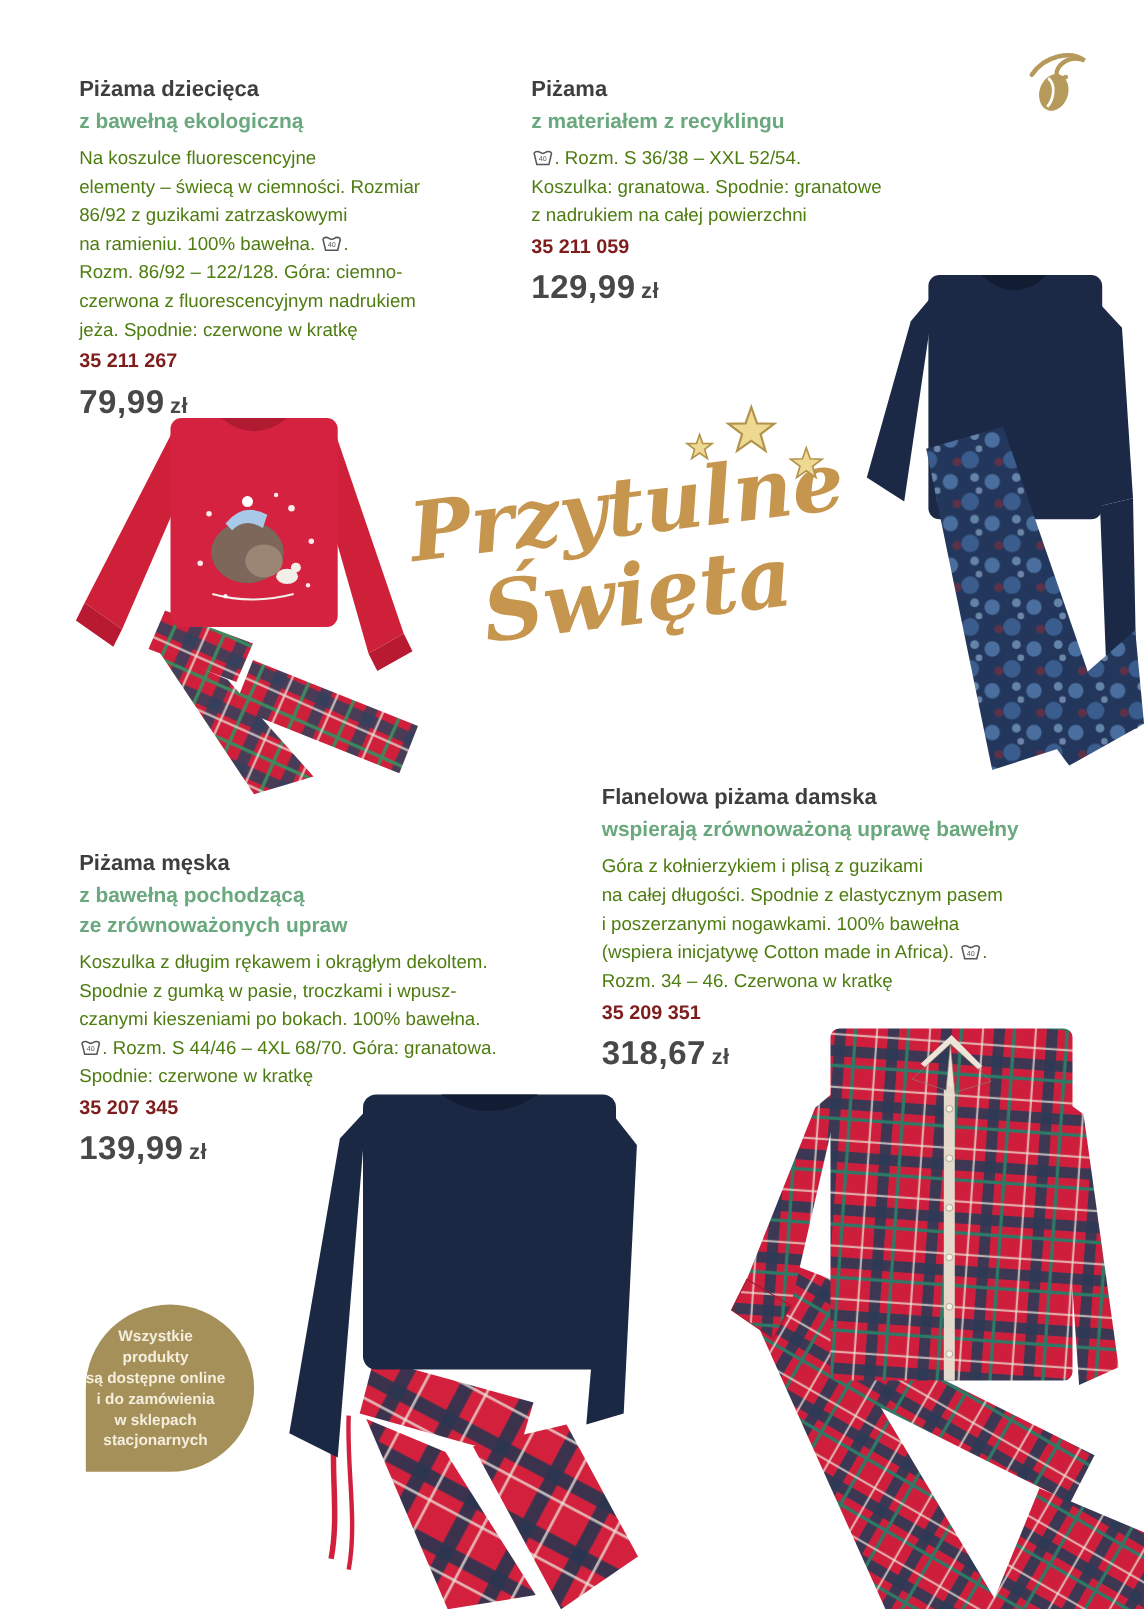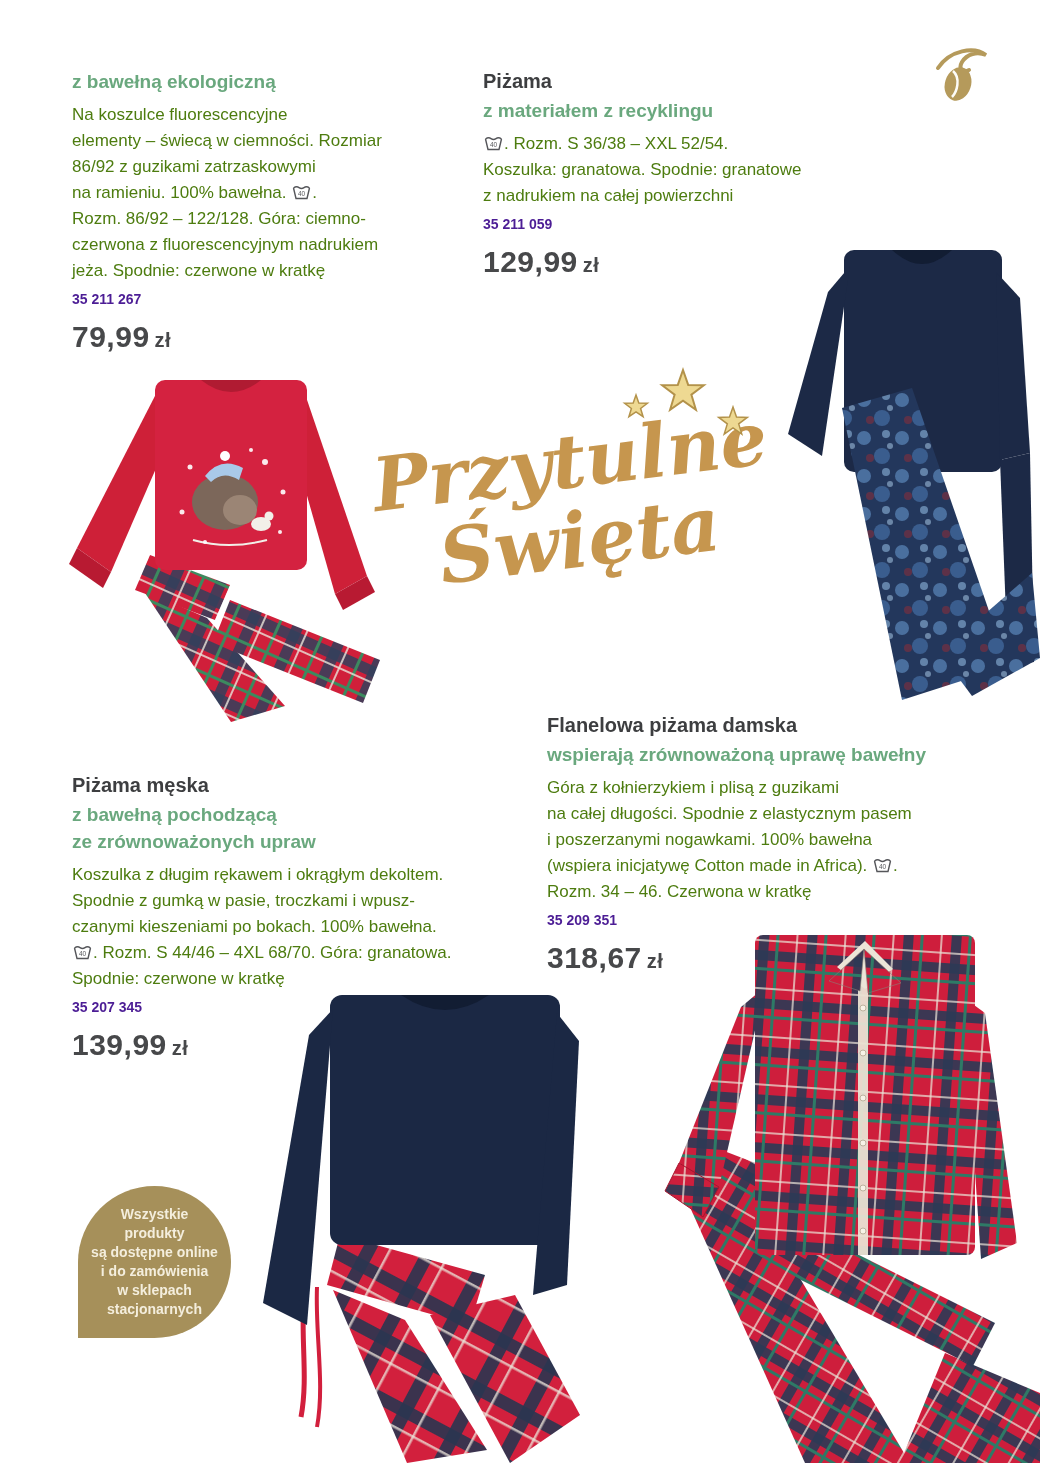--- a/index.html
+++ b/index.html
@@ -2,37 +2,37 @@
 <html><head>
 <meta charset="utf-8">
 <style>
   html,body{margin:0;padding:0;background:#e8e8e8;}
   .page{position:relative;width:1040px;height:1463px;background:#ffffff;overflow:hidden;
         font-family:"Liberation Sans",sans-serif;margin:0 auto;}
   .product{position:absolute;}
   .p-title{font-size:20px;font-weight:bold;color:#3d3e40;margin:0 0 3px 0;line-height:26px;}
   .p-sub{font-size:19px;font-weight:bold;color:#6aa87e;margin:0 0 7px 0;line-height:27px;white-space:pre-line;}
   .p-body{font-size:17px;color:#4d7c0f;margin:0;line-height:26px;white-space:pre-line;}
-  .p-sku{font-size:14px;font-weight:bold;color:#4c1d95;margin:3px 0 0 0;line-height:24px;}
+  .p-sku{font-size:18px;font-weight:bold;color:#7f1d1d;margin:3px 0 0 0;line-height:24px;}
   .p-price{font-size:30px;font-weight:bold;color:#47484a;margin:9px 0 0 0;letter-spacing:0.5px;}
   .p-price .cur{font-size:20px;margin-left:5px;}
   .wash-icon{display:inline-block;vertical-align:-2px;margin:0 1px;}
   #prod-kids{left:72px;top:68px;width:410px;}
   #prod-recycled{left:483px;top:68px;width:445px;}
   #prod-mens{left:72px;top:772px;width:475px;}
   #prod-womens{left:547px;top:712px;width:475px;}
   .photo{position:absolute;}
   #headline{position:absolute;left:340px;top:424px;width:470px;text-align:center;
             transform:rotate(-7deg);font-family:"DejaVu Serif",serif;font-style:italic;
             font-weight:bold;pointer-events:none;}
   #headline .line1{font-size:74px;line-height:1.0;}
   #headline .line2{font-size:76px;line-height:1.12;}
   #stars{position:absolute;left:608px;top:362px;}
   #badge{position:absolute;left:78px;top:1186px;width:153px;height:152px;
-         border-radius:50% 50% 50% 0;display:flex;align-items:center;justify-content:center;
+         border-radius:50% 50% 50% 0;display:flex;align-items:center;
          text-align:center;font-size:14px;font-weight:bold;line-height:19px;white-space:pre-line;}
   #logo{position:absolute;left:928px;top:40px;}
 </style>
 </head>
 <body>
 
 <div class="page">
 
   <svg id="logo" width="66" height="66" viewBox="0 0 66 66">
     <path d="M10,28 C22,10 46,6 58,15 C49,11 39,14 34,22 C30,29 35,33 41,30" fill="none" stroke="#b59a5b" stroke-width="4" stroke-linecap="round"></path>
@@ -189,20 +189,21 @@
       <circle cx="218" cy="265" r="3"></circle>
         <circle cx="218" cy="308" r="3"></circle>
     </g>
 
     <polygon points="192,44 220,18 248,46 220,66" fill="#ece5d8"></polygon>
     <polygon points="184,58 219,26 215,68" fill="url(#plaidW)" stroke="#8a8076" stroke-width="0.6"></polygon>
     <polygon points="219,26 256,60 223,70" fill="url(#plaidW)" stroke="#8a8076" stroke-width="0.6"></polygon>
   </svg>
 
   <section class="product" id="prod-kids">
+    <h2 class="p-title">Piżama dziecięca</h2>
     <h3 class="p-sub">z bawełną ekologiczną</h3>
     <p class="p-body"><span>Na koszulce fluorescencyjne
 elementy – świecą w ciemności. Rozmiar
 86/92 z guzikami zatrzaskowymi
 na ramieniu. 100% bawełna. </span><svg class="wash-icon" width="19" height="16" viewBox="0 0 19 16">
           <path d="M1.5,4 L4,14.5 L15,14.5 L17.5,4" fill="none" stroke="#55565a" stroke-width="1.4"></path>
           <path d="M1.5,4 Q4.5,1.8 7,3.6 Q9.5,5.4 12,3.6 Q14.5,1.8 17.5,4" fill="none" stroke="#55565a" stroke-width="1.4"></path>
           <text x="9.5" y="11.8" text-anchor="middle" font-size="6.5" fill="#55565a">40</text>
         </svg><span>.
 Rozm. 86/92 – 122/128. Góra: ciemno-

